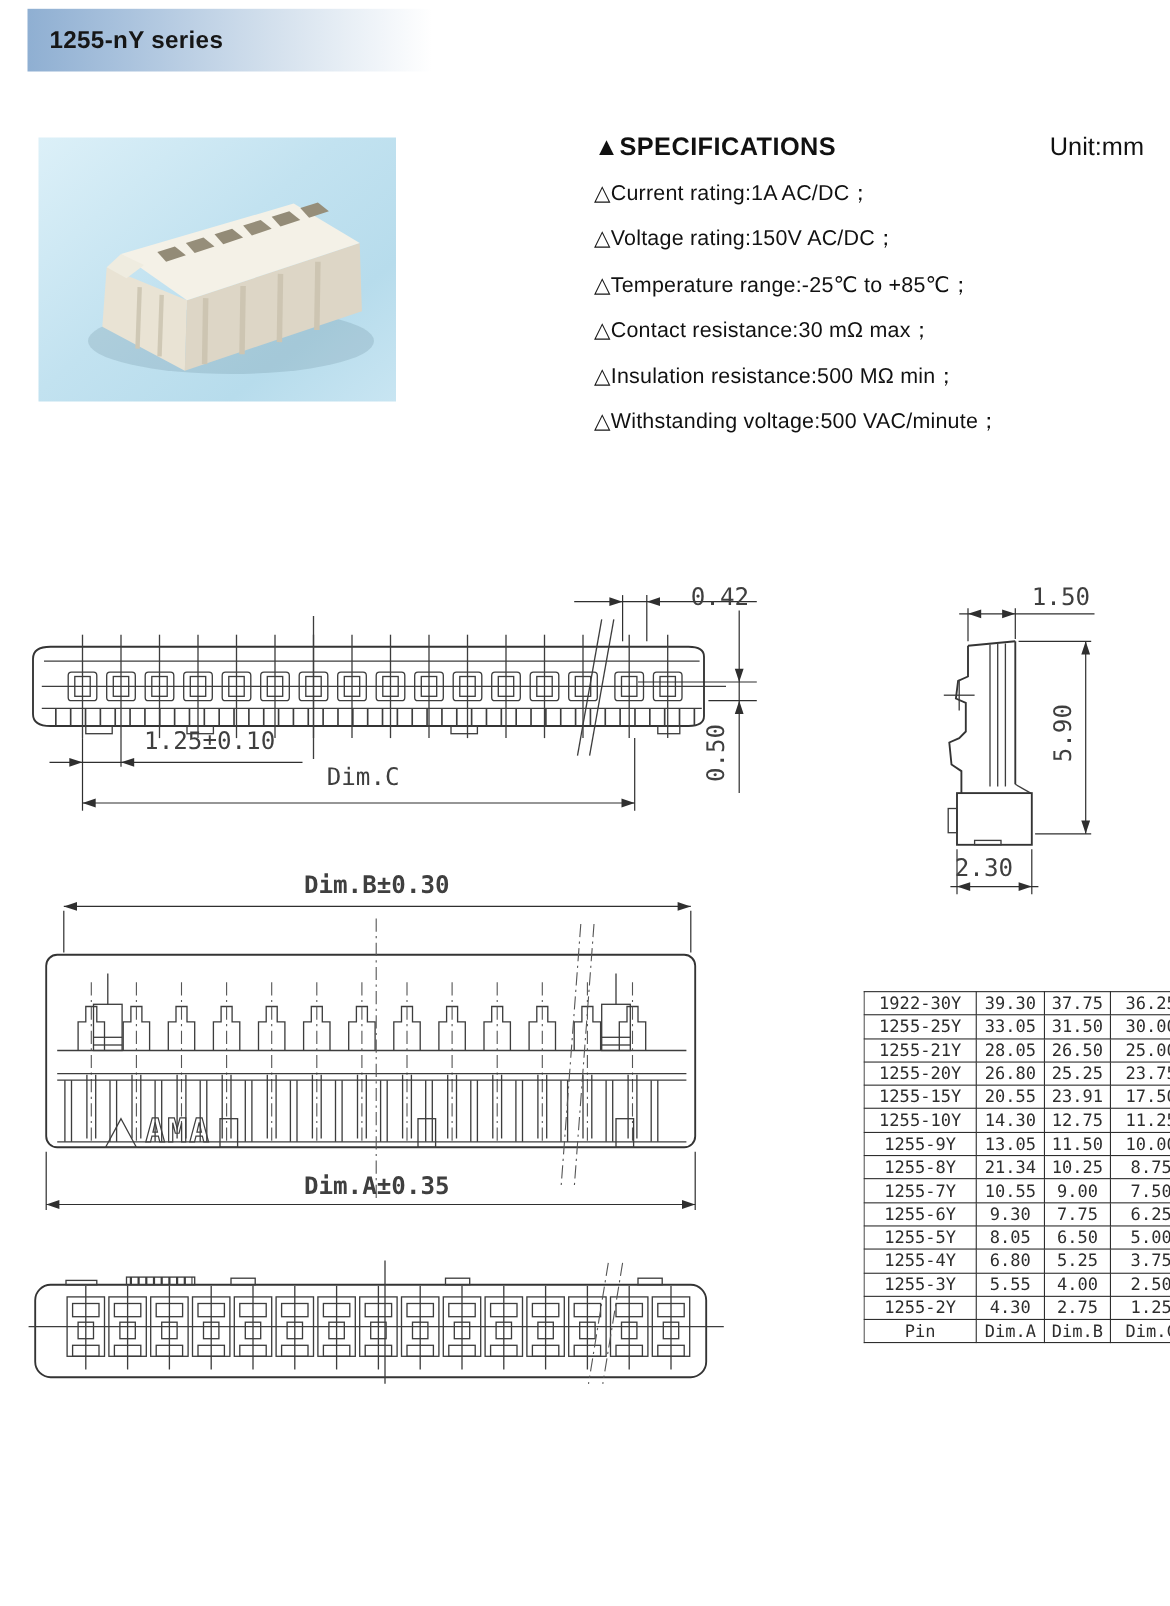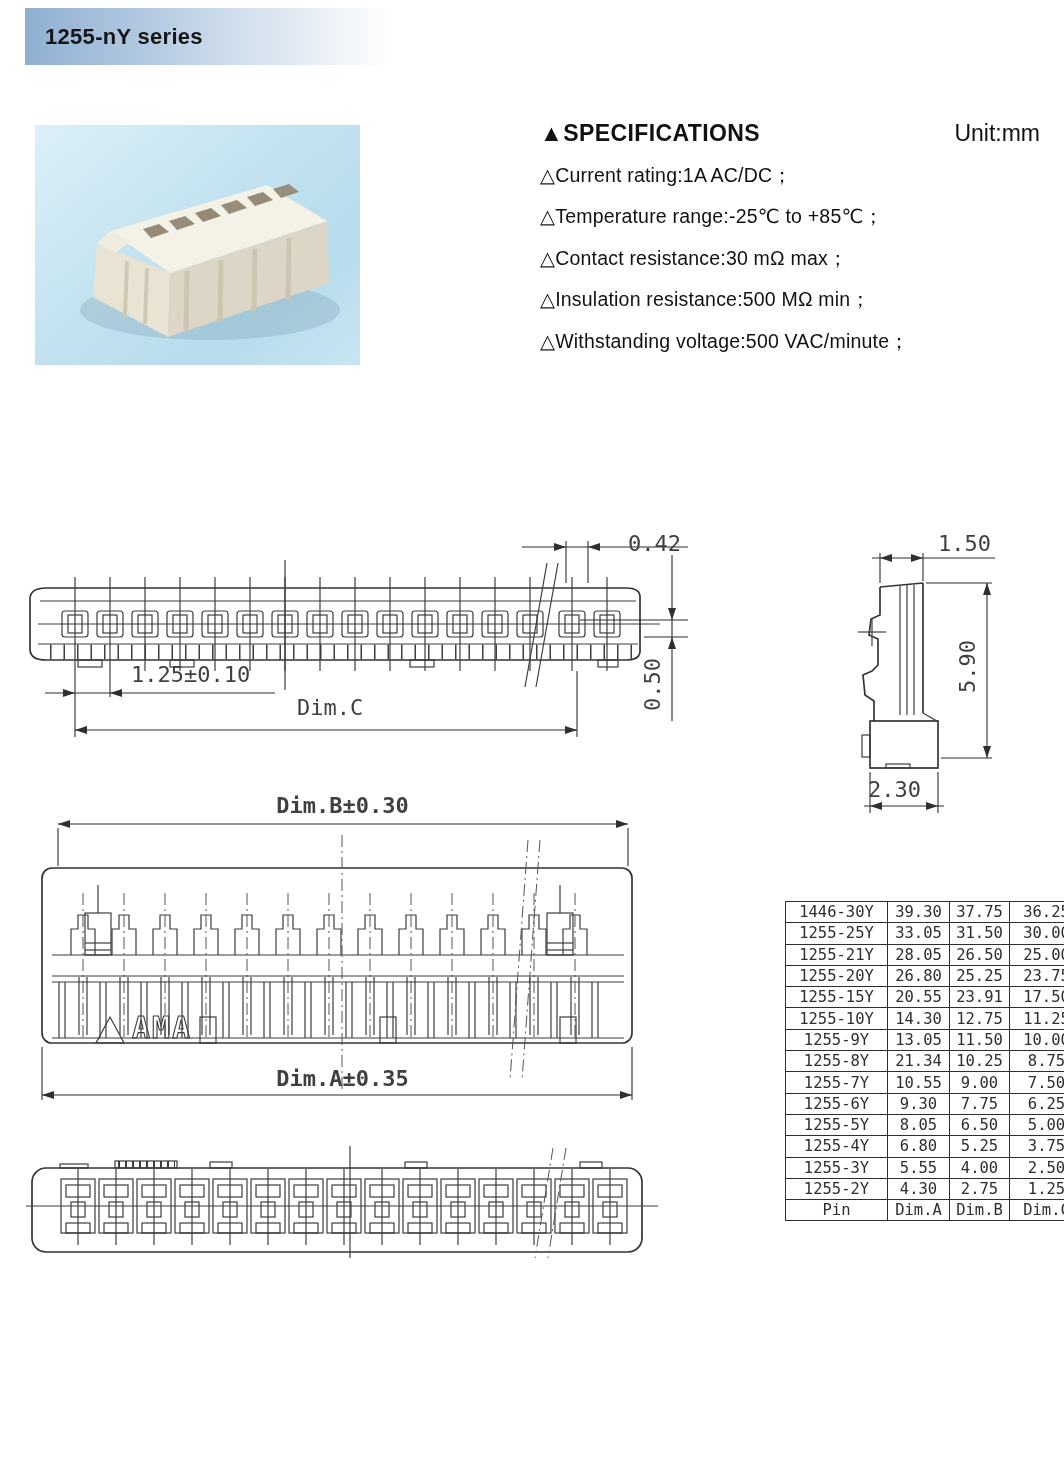--- a/index.html
+++ b/index.html
@@ -74,20 +74,21 @@
       <line x1="254" y1="113" x2="253" y2="175" stroke="#cdc5b2" stroke-width="5"></line>
     </svg>
   </div>
 
   <div class="specs">
     <div class="headrow">
       <span class="h1">▲SPECIFICATIONS</span>
       <span class="unit">Unit:mm</span>
     </div>
     <div class="item">△Current rating:1A AC/DC；</div>
+    <div class="item">△Voltage rating:150V AC/DC；</div>
     <div class="item">△Temperature range:-25℃  to +85℃；</div>
     <div class="item">△Contact resistance:30 mΩ max；</div>
     <div class="item">△Insulation resistance:500 MΩ min；</div>
     <div class="item">△Withstanding voltage:500 VAC/minute；</div>
   </div>
 
   <svg style="left:20px;top:525px" width="690" height="235" viewBox="0 0 690 235">
     <defs>
       <g id="cA">
         <line x1="0" y1="-47" x2="0" y2="47" class="ln" stroke-width="1"></line>
@@ -322,21 +323,21 @@
   <div class="dim-table">
     <table>
       <colgroup>
           <col style="width:102px">
           <col style="width:62px">
           <col style="width:60px">
           <col style="width:74px">
         </colgroup>
       <tbody>
         <tr>
-            <td>1446-30Y</td>
+            <td>1922-30Y</td>
             <td>39.30</td>
             <td>37.75</td>
             <td>36.25</td>
           </tr>
         <tr>
             <td>1255-25Y</td>
             <td>33.05</td>
             <td>31.50</td>
             <td>30.00</td>
           </tr>

